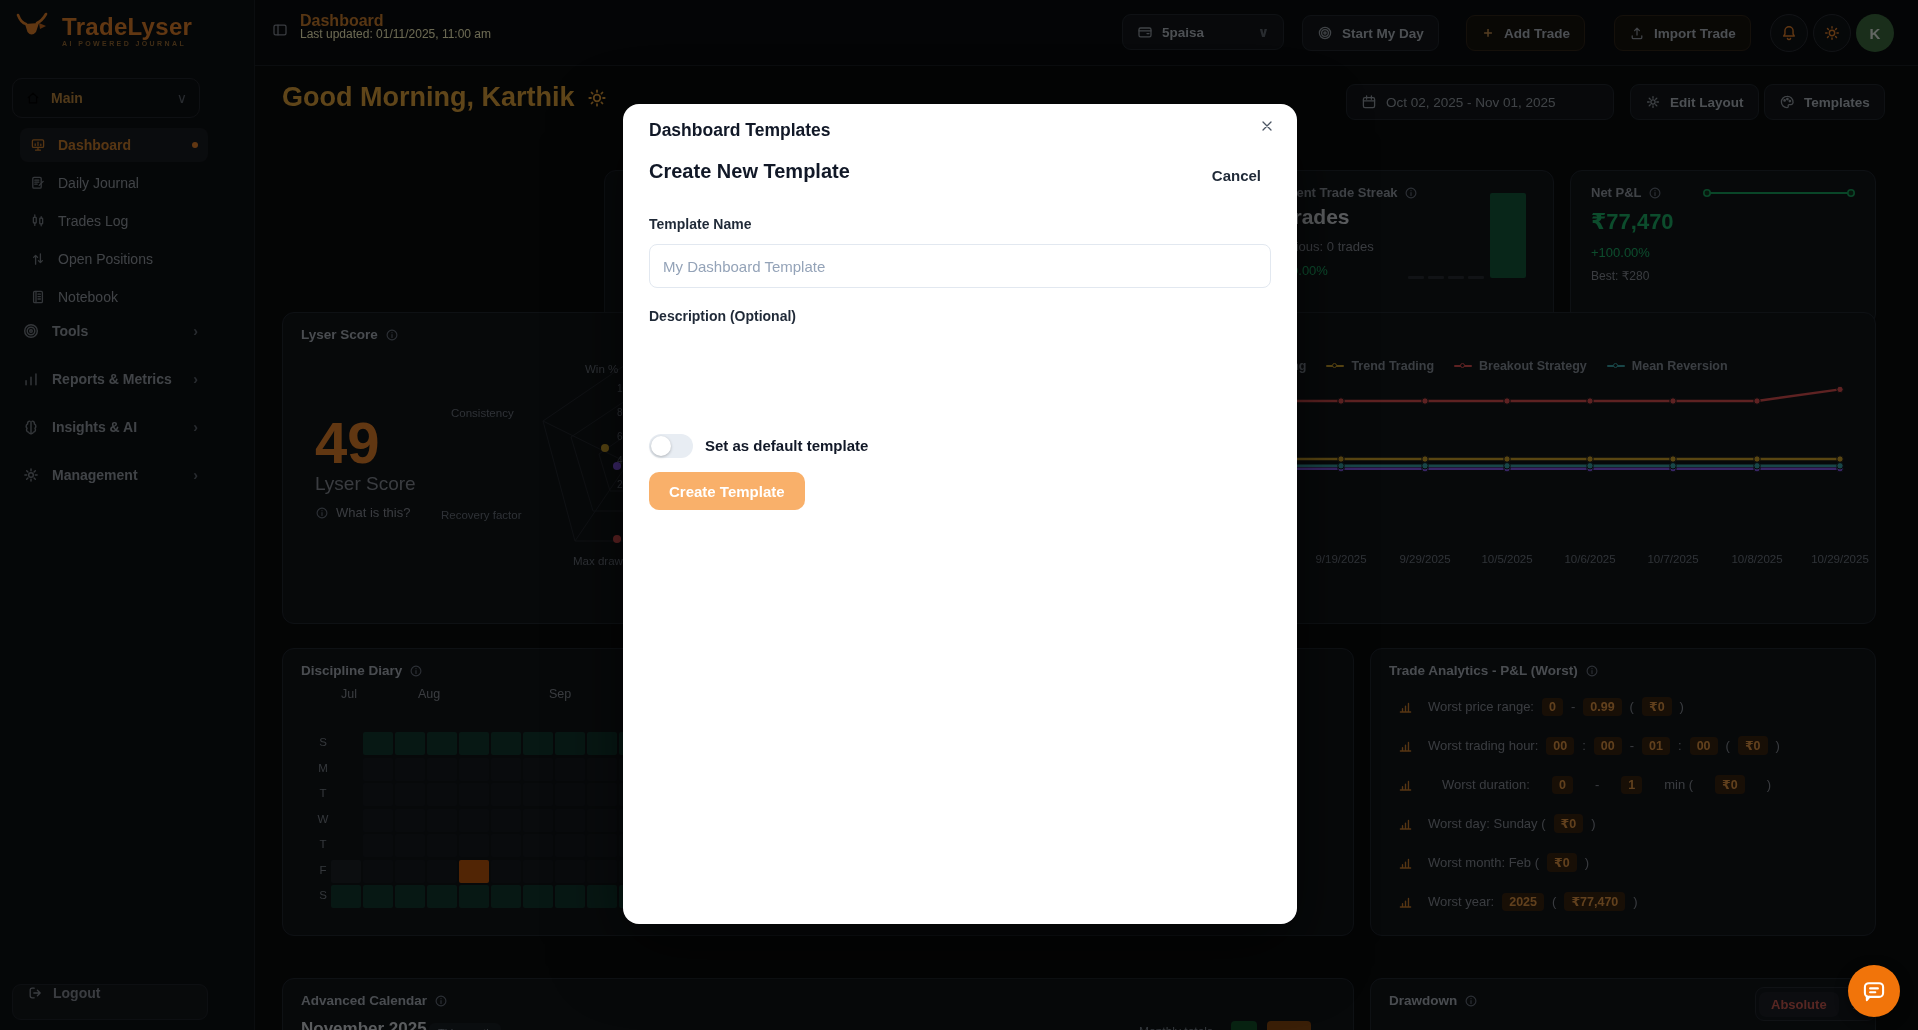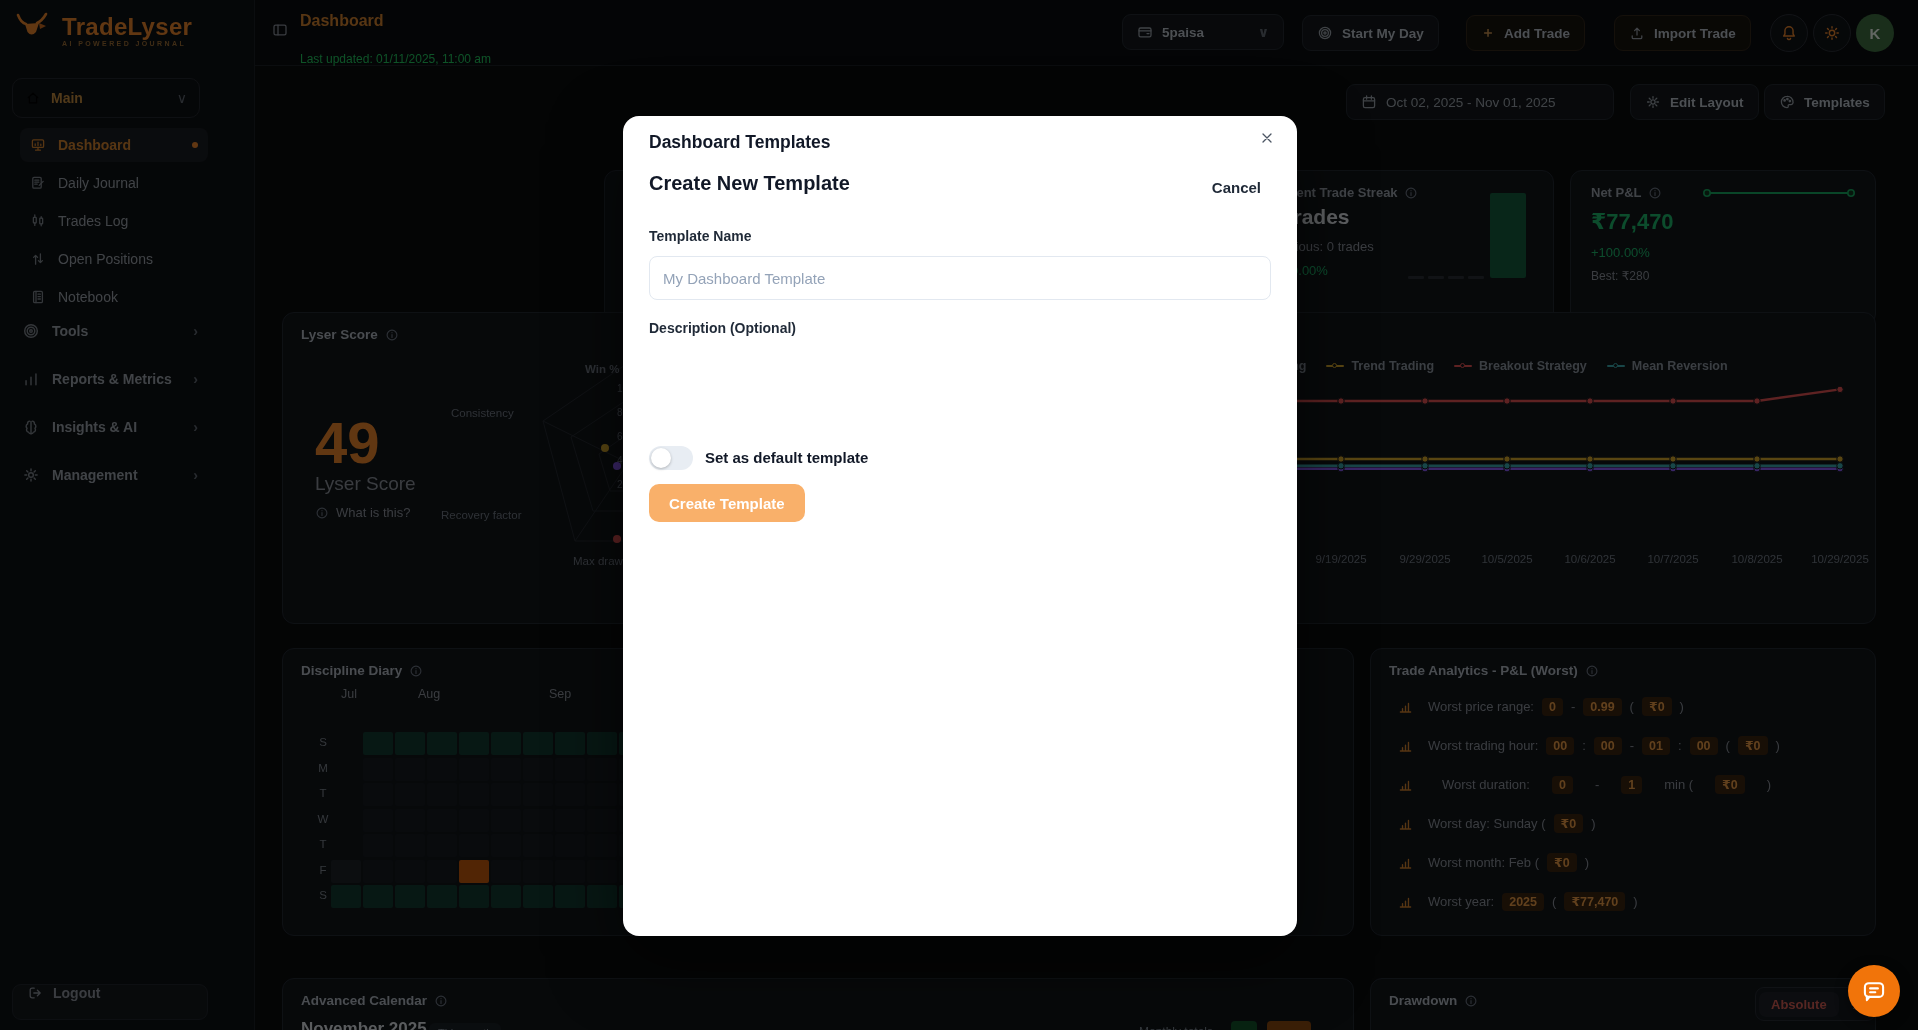--- a/index.html
+++ b/index.html
@@ -32,21 +32,21 @@
   .sgroup { height:38px; display:flex; align-items:center; gap:12px; padding:0 10px; color:#9aa1a9; font-size:14px; font-weight:600;justify-content:space-between; }
   .sgroup .ic { color:#7c838b; width:18px; height:18px; }
   .sgroup .slab { flex:1; }
   .chev { color:#5f6770; font-size:14px; }
   .logout { position:absolute; left:12px; top:984px; width:196px; height:36px; background:#15181c; border:1px solid #20252b; border-radius:9px; display:flex; align-items:flex-start; gap:10px; padding:0 14px; color:#8a9099; font-size:14px; font-weight:700; }
 
   
   .hdr { position:absolute; left:255px; top:0; width:1663px; height:66px; border-bottom:1px solid #1b2025; background:#0b0d10; }
   .hdr-toggle { position:absolute; left:17px; top:22px; width:18px; height:18px; color:#8a9099; }
   .hdr-title { position:absolute; left:45px; top:12px; font-size:16px; font-weight:800; color:#d0802e; }
-  .hdr-sub { position:absolute; left:45px; top:52px; font-size:12px; color:#22c55e; }
+  .hdr-sub { position:absolute; left:45px; top:27px; font-size:12px; color:#fef9c3; }
   .pill { position:absolute; height:36px; background:#13171b; border:1px solid #242a31; border-radius:9px; display:flex; align-items:center; gap:9px; padding:0 14px; color:#b6bdc5; font-size:13.5px; font-weight:600; }
   .pill .ic { width:16px; height:16px; color:#9aa1a9; }
   .warm { border-color:#33281a; background:#16130e; }
   .round { position:absolute; width:38px; height:38px; border:1px solid #2a2f35; border-radius:50%; display:flex; align-items:center; justify-content:center; color:#e8842c; background:#101317; }
   .round .ic { width:18px; height:18px; }
   .avatar { position:absolute; width:38px; height:38px; border-radius:50%; background:#3e6f41; color:#eaf3ea; display:flex; align-items:center; justify-content:center; font-size:15px; font-weight:700; }
 
   
   .greet { position:absolute; left:282px; top:82px; font-size:27px; font-weight:800; color:#e2a43c; display:flex; align-items:center; gap:12px; }
   .greet .sun { width:22px; height:22px; color:#e8a23c; }
@@ -94,21 +94,21 @@
   .totals { position:absolute; left:856px; top:46px; font-size:12px; color:#7c8690; }
   .tot-badge { position:absolute; top:42px; height:20px; border-radius:4px; }
   .seg { position:absolute; left:384px; top:8px; height:34px; background:#14181d; border:1px solid #262c33; border-radius:9px; display:flex; align-items:center; padding:3px; gap:2px; }
   .seg .on { background:#1d2127; color:#d05b52; border-radius:7px; padding:5px 12px; font-size:13px; font-weight:700; }
   .seg .off { color:#7a828c; padding:5px 10px; font-size:13px; font-weight:600; }
 
   
   .overlay { position:absolute; inset:0; background:rgba(0,0,0,.58); z-index:50; }
   .fab { position:absolute; left:1848px; top:965px; width:52px; height:52px; border-radius:50%; background:#f1740a; z-index:55; display:flex; align-items:center; justify-content:center; color:#fff; box-shadow:0 4px 14px rgba(0,0,0,.45); }
   .fab .ic { width:26px; height:26px; }
-  .modal { position:absolute; left:623px; top:104px; width:674px; height:820px; background:#fff; border-radius:16px; z-index:60; box-shadow:0 24px 70px rgba(0,0,0,.55);margin-top:12px; }
+  .modal { position:absolute; left:623px; top:104px; width:674px; height:820px; background:#fff; border-radius:16px; z-index:60; box-shadow:0 24px 70px rgba(0,0,0,.55); }
   .m-title { position:absolute; left:26px; top:16px; font-size:17.5px; font-weight:700; color:#111827; }
   .m-close { position:absolute; right:22px; top:14px; width:22px; height:22px; color:#4b5563; }
   .m-sub { position:absolute; left:26px; top:56px; font-size:20px; font-weight:700; color:#111827; }
   .m-cancel { position:absolute; right:36px; top:63px; font-size:15px; font-weight:600; color:#1f2937; background:none; border:none; }
   .m-label { position:absolute; left:26px; font-size:14px; font-weight:700; color:#1f2937; }
   .m-input { position:absolute; left:26px; width:622px; border:1px solid #e2e8f0; border-radius:8px; font-size:15px; color:#1f2937; padding:10px 13px; outline:none; background:#fff; }
   .m-input::placeholder { color:#94a3b8; }
   .toggle { position:absolute; left:26px; top:330px; width:44px; height:24px; background:#e8edf3; border-radius:13px; }
   .knob { position:absolute; left:2px; top:2px; width:20px; height:20px; border-radius:50%; background:#fff; box-shadow:0 1px 3px rgba(0,0,0,.25); }
   .t-label { position:absolute; left:82px; top:333px; font-size:15px; font-weight:700; color:#111827; }
@@ -306,20 +306,29 @@
         <span class="ic" id="ic-sun">
             <svg viewBox="0 0 20 20" fill="none" stroke="currentColor" stroke-width="1.6" stroke-linecap="round" stroke-linejoin="round">
               <circle cx="10" cy="10" r="3"></circle>
               <path d="M10 3v1.5M10 15.5V17M3 10h1.5M15.5 10H17M5 5l1 1M14 14l1 1M15 5l-1 1M6 14l-1 1"></path>
             </svg>
           </span>
       </div>
       <div class="avatar" style="left:1601px;top:14px;">K</div>
     </div>
 
+    <div class="greet">
+      <span>Good Morning, Karthik</span>
+      <span class="ic sun" id="ic-sun2">
+          <svg viewBox="0 0 20 20" fill="none" stroke="currentColor" stroke-width="1.6" stroke-linecap="round" stroke-linejoin="round">
+            <circle cx="10" cy="10" r="3"></circle>
+            <path d="M10 3v1.5M10 15.5V17M3 10h1.5M15.5 10H17M5 5l1 1M14 14l1 1M15 5l-1 1M6 14l-1 1"></path>
+          </svg>
+        </span>
+    </div>
     <div class="pill" style="left:1346px;top:84px;width:268px;">
       <span class="ic" id="ic-cal">
           <svg viewBox="0 0 20 20" fill="none" stroke="currentColor" stroke-width="1.6" stroke-linecap="round" stroke-linejoin="round">
             <rect x="3" y="4.5" width="14" height="12.5" rx="2"></rect>
             <path d="M3 8.5h14M7 2.5v4M13 2.5v4"></path>
           </svg>
         </span>
       <span style="color:#9aa1a9;font-weight:500;">Oct 02, 2025 - Nov 01, 2025</span>
     </div>
     <div class="pill" style="left:1630px;top:84px;">
@@ -411,21 +420,21 @@
           <polygon points="145,58 202,96 180,170 110,170 88,96"></polygon>
           <polygon points="145,93 174,113 163,150 127,150 116,113"></polygon>
           <path d="M145,122 L145,22 M145,122 L230,80 M145,122 L198,200 M145,122 L92,200 M145,122 L60,80"></path>
         </g>
         <polygon points="145,22 196,108 160,130 145,122" fill="rgba(232,132,44,.28)" stroke="#e8842c" stroke-width="1"></polygon>
         <circle cx="122" cy="107" r="4" fill="#d4a72c"></circle>
         <circle cx="134" cy="125" r="4" fill="#8b5cf6"></circle>
         <circle cx="134" cy="198" r="4" fill="#e05252"></circle>
         <circle cx="145" cy="22" r="4" fill="#d4a72c"></circle>
       </svg>
-      <div class="axis-lab" style="left:302px;top:50px;font-weight:bold;">Win %</div>
+      <div class="axis-lab" style="left:302px;top:50px;">Win %</div>
       <div class="axis-lab" style="left:168px;top:94px;">Consistency</div>
       <div class="axis-lab" style="left:158px;top:196px;">Recovery factor</div>
       <div class="axis-lab" style="left:290px;top:242px;">Max drawdown</div>
       <span class="tick" style="top:70px;">100</span>
       <span class="tick" style="top:94px;">80</span>
       <span class="tick" style="top:118px;">60</span>
       <span class="tick" style="top:142px;">40</span>
       <span class="tick" style="top:166px;">20</span>
     </div>
 

